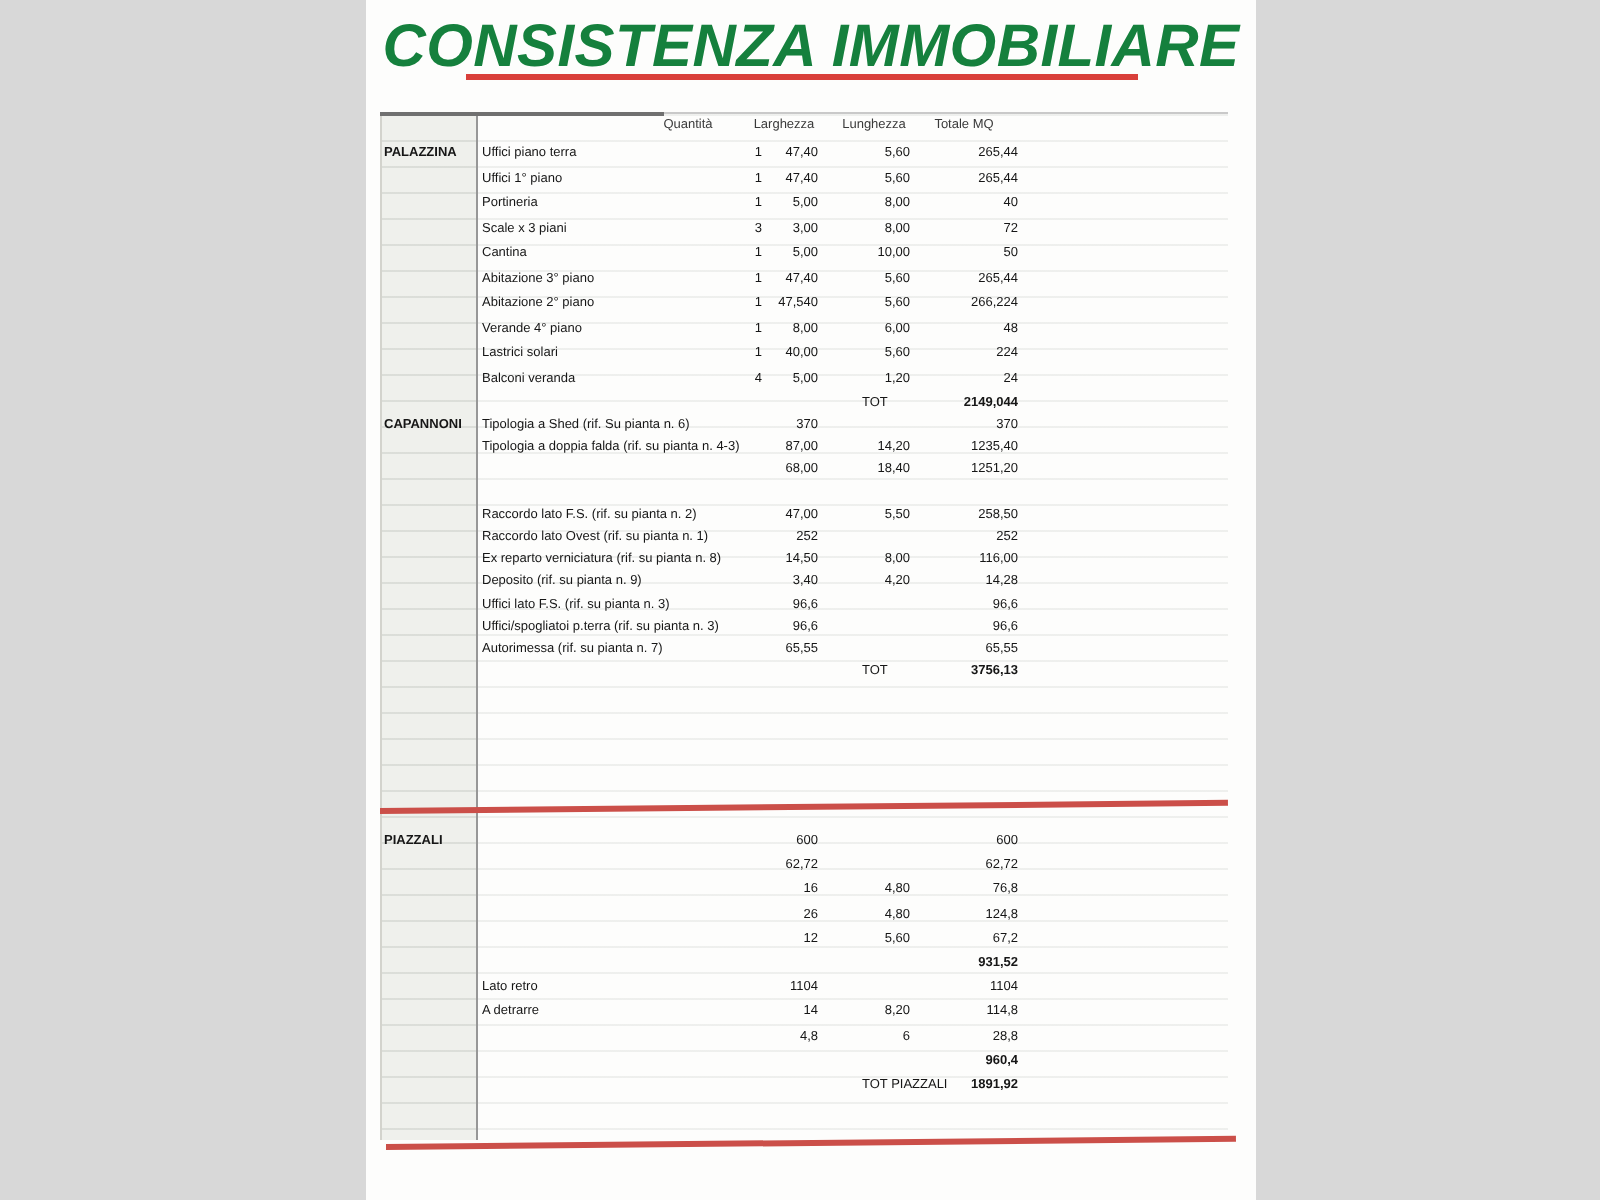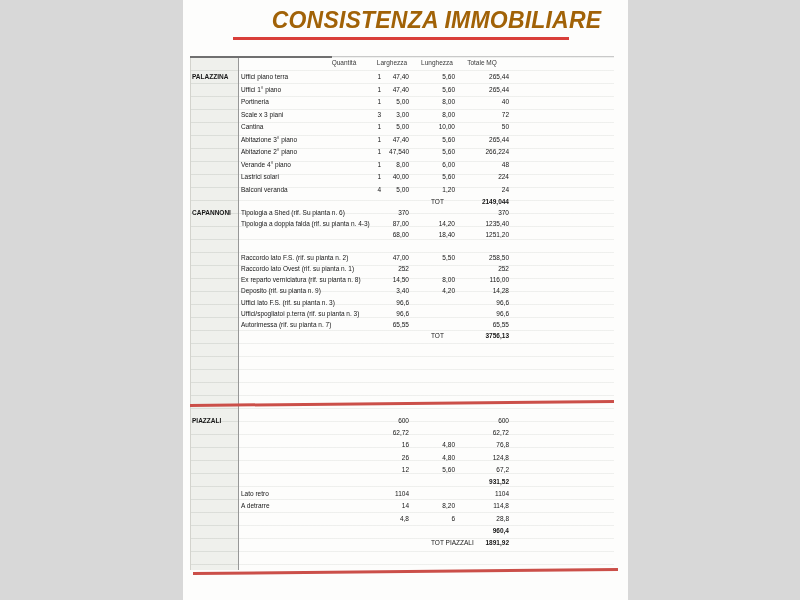--- a/index.html
+++ b/index.html
@@ -8,22 +8,22 @@
     background:#d8d8d8;
     font-family:"Liberation Sans", sans-serif;
   }
   .page{
     position:absolute;left:183px;top:0;width:445px;height:600px;
     background:#fdfdfc;
   }
   
   .title{
     position:absolute;top:7px;left:0;width:100%;text-align:center;
-    font-size:23px;font-weight:bold;font-style:italic;
-    letter-spacing:.2px;color:#a16207;white-space:nowrap;margin-left:31px;
+    font-size:30px;font-weight:bold;font-style:italic;
+    letter-spacing:.2px;color:#15803d;white-space:nowrap;
   }
   .title-underline{
     position:absolute;top:37px;left:50px;width:336px;height:3px;background:#d93f3a;
   }
   
   .grid-area{
     position:absolute;left:7px;top:57px;width:424px;height:513px;
     background:repeating-linear-gradient(to bottom,
       rgba(110,120,110,0.10) 0px, rgba(110,120,110,0.10) 1px,
       transparent 1px, transparent 13px);

